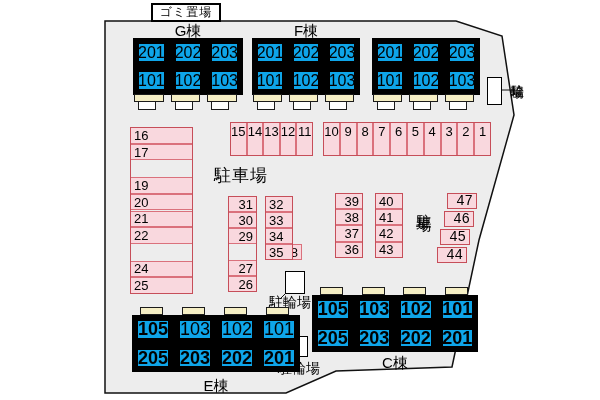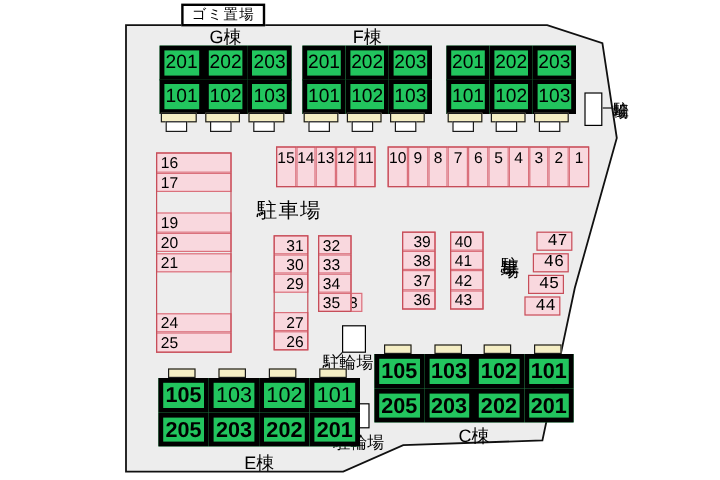--- a/index.html
+++ b/index.html
@@ -4,21 +4,21 @@
 <style>
   html,body{margin:0;padding:0;background:#fff;font-family:"Liberation Sans","DejaVu Sans",sans-serif;}
   .stage{position:relative;width:600px;height:400px;background:#fff;overflow:hidden;}
   .abs{position:absolute;}
   svg.plan{position:absolute;left:0;top:0;}
   .lbl{color:#000;white-space:nowrap;}
   .vtext{writing-mode:vertical-rl;text-orientation:upright;}
   .title-box{left:151px;top:3px;width:66px;height:15px;background:#fff;border:2px solid #000;
     display:flex;align-items:center;justify-content:center;font-size:12px;letter-spacing:1px;color:#000;}
   .bldg-label{font-size:15px;text-align:center;width:60px;}
-  .bcell{position:absolute;background:#22c55e;border:4px solid #000000;box-sizing:border-box;
+  .bcell{position:absolute;background:#0ea5e9;border:6px solid #000000;box-sizing:border-box;
     display:flex;align-items:center;justify-content:center;color:#000;}
   .tab{position:absolute;background:#f5eec4;border:1px solid #1b1b1b;box-sizing:border-box;}
   .wbox{position:absolute;background:#fff;border:1px solid #1b1b1b;box-sizing:border-box;}
   .pcell{position:absolute;background:#f9d8de;border:1px solid #da717c;box-sizing:border-box;
     display:flex;align-items:center;justify-content:center;font-size:13px;color:#000;}
   .p-top{align-items:flex-start;justify-content:center;padding-top:1px;}
   .p-left{justify-content:flex-start;padding-left:3px;}
   .p-right{justify-content:flex-end;padding-right:3px;}
   .pstrong{border:1.5px solid #c64e59;font-size:14px;font-family:Liberation Mono, monospace;}
   .poutline{position:absolute;border:1.5px solid #c64e59;box-sizing:border-box;pointer-events:none;}
@@ -122,20 +122,21 @@
     <div class="bcell" style="left: 436.5px; top: 324px; width: 41.5px; height: 28px; font-size: 18px; font-weight: bold;">201</div>
     <div class="tab" style="left: 320.3px; top: 287px; width: 22.825px; height: 8px;"></div>
     <div class="tab" style="left: 361.8px; top: 287px; width: 22.825px; height: 8px;"></div>
     <div class="tab" style="left: 403.3px; top: 287px; width: 22.825px; height: 8px;"></div>
     <div class="tab" style="left: 444.8px; top: 287px; width: 22.825px; height: 8px;"></div>
     <div class="pcell p-left" style="left: 130px; top: 127px; width: 63px; height: 16.7px;">16</div>
     <div class="pcell p-left" style="left: 130px; top: 143.7px; width: 63px; height: 16.7px;">17</div>
     <div class="pcell p-left" style="left: 130px; top: 177.1px; width: 63px; height: 16.7px;">19</div>
     <div class="pcell p-left" style="left: 130px; top: 193.8px; width: 63px; height: 16.7px;">20</div>
     <div class="pcell p-left" style="left: 130px; top: 210.5px; width: 63px; height: 16.7px;">21</div>
+    <div class="pcell p-left" style="left: 130px; top: 227.2px; width: 63px; height: 16.7px;">22</div>
     <div class="pcell p-left" style="left: 130px; top: 260.6px; width: 63px; height: 16.7px;">24</div>
     <div class="pcell p-left" style="left: 130px; top: 277.3px; width: 63px; height: 16.7px;">25</div>
     <div class="poutline" style="left: 130px; top: 127px; width: 63px; height: 167px;"></div>
     <div class="pcell p-top" style="left: 230px; top: 122px; width: 16.6px; height: 34px;">15</div>
     <div class="pcell p-top" style="left: 246.6px; top: 122px; width: 16.6px; height: 34px;">14</div>
     <div class="pcell p-top" style="left: 263.2px; top: 122px; width: 16.6px; height: 34px;">13</div>
     <div class="pcell p-top" style="left: 279.8px; top: 122px; width: 16.6px; height: 34px;">12</div>
     <div class="pcell p-top" style="left: 296.4px; top: 122px; width: 16.6px; height: 34px;">11</div>
     <div class="poutline" style="left: 230px; top: 122px; width: 83px; height: 34px;"></div>
     <div class="pcell p-top" style="left: 323px; top: 122px; width: 16.8px; height: 34px;">10</div>

